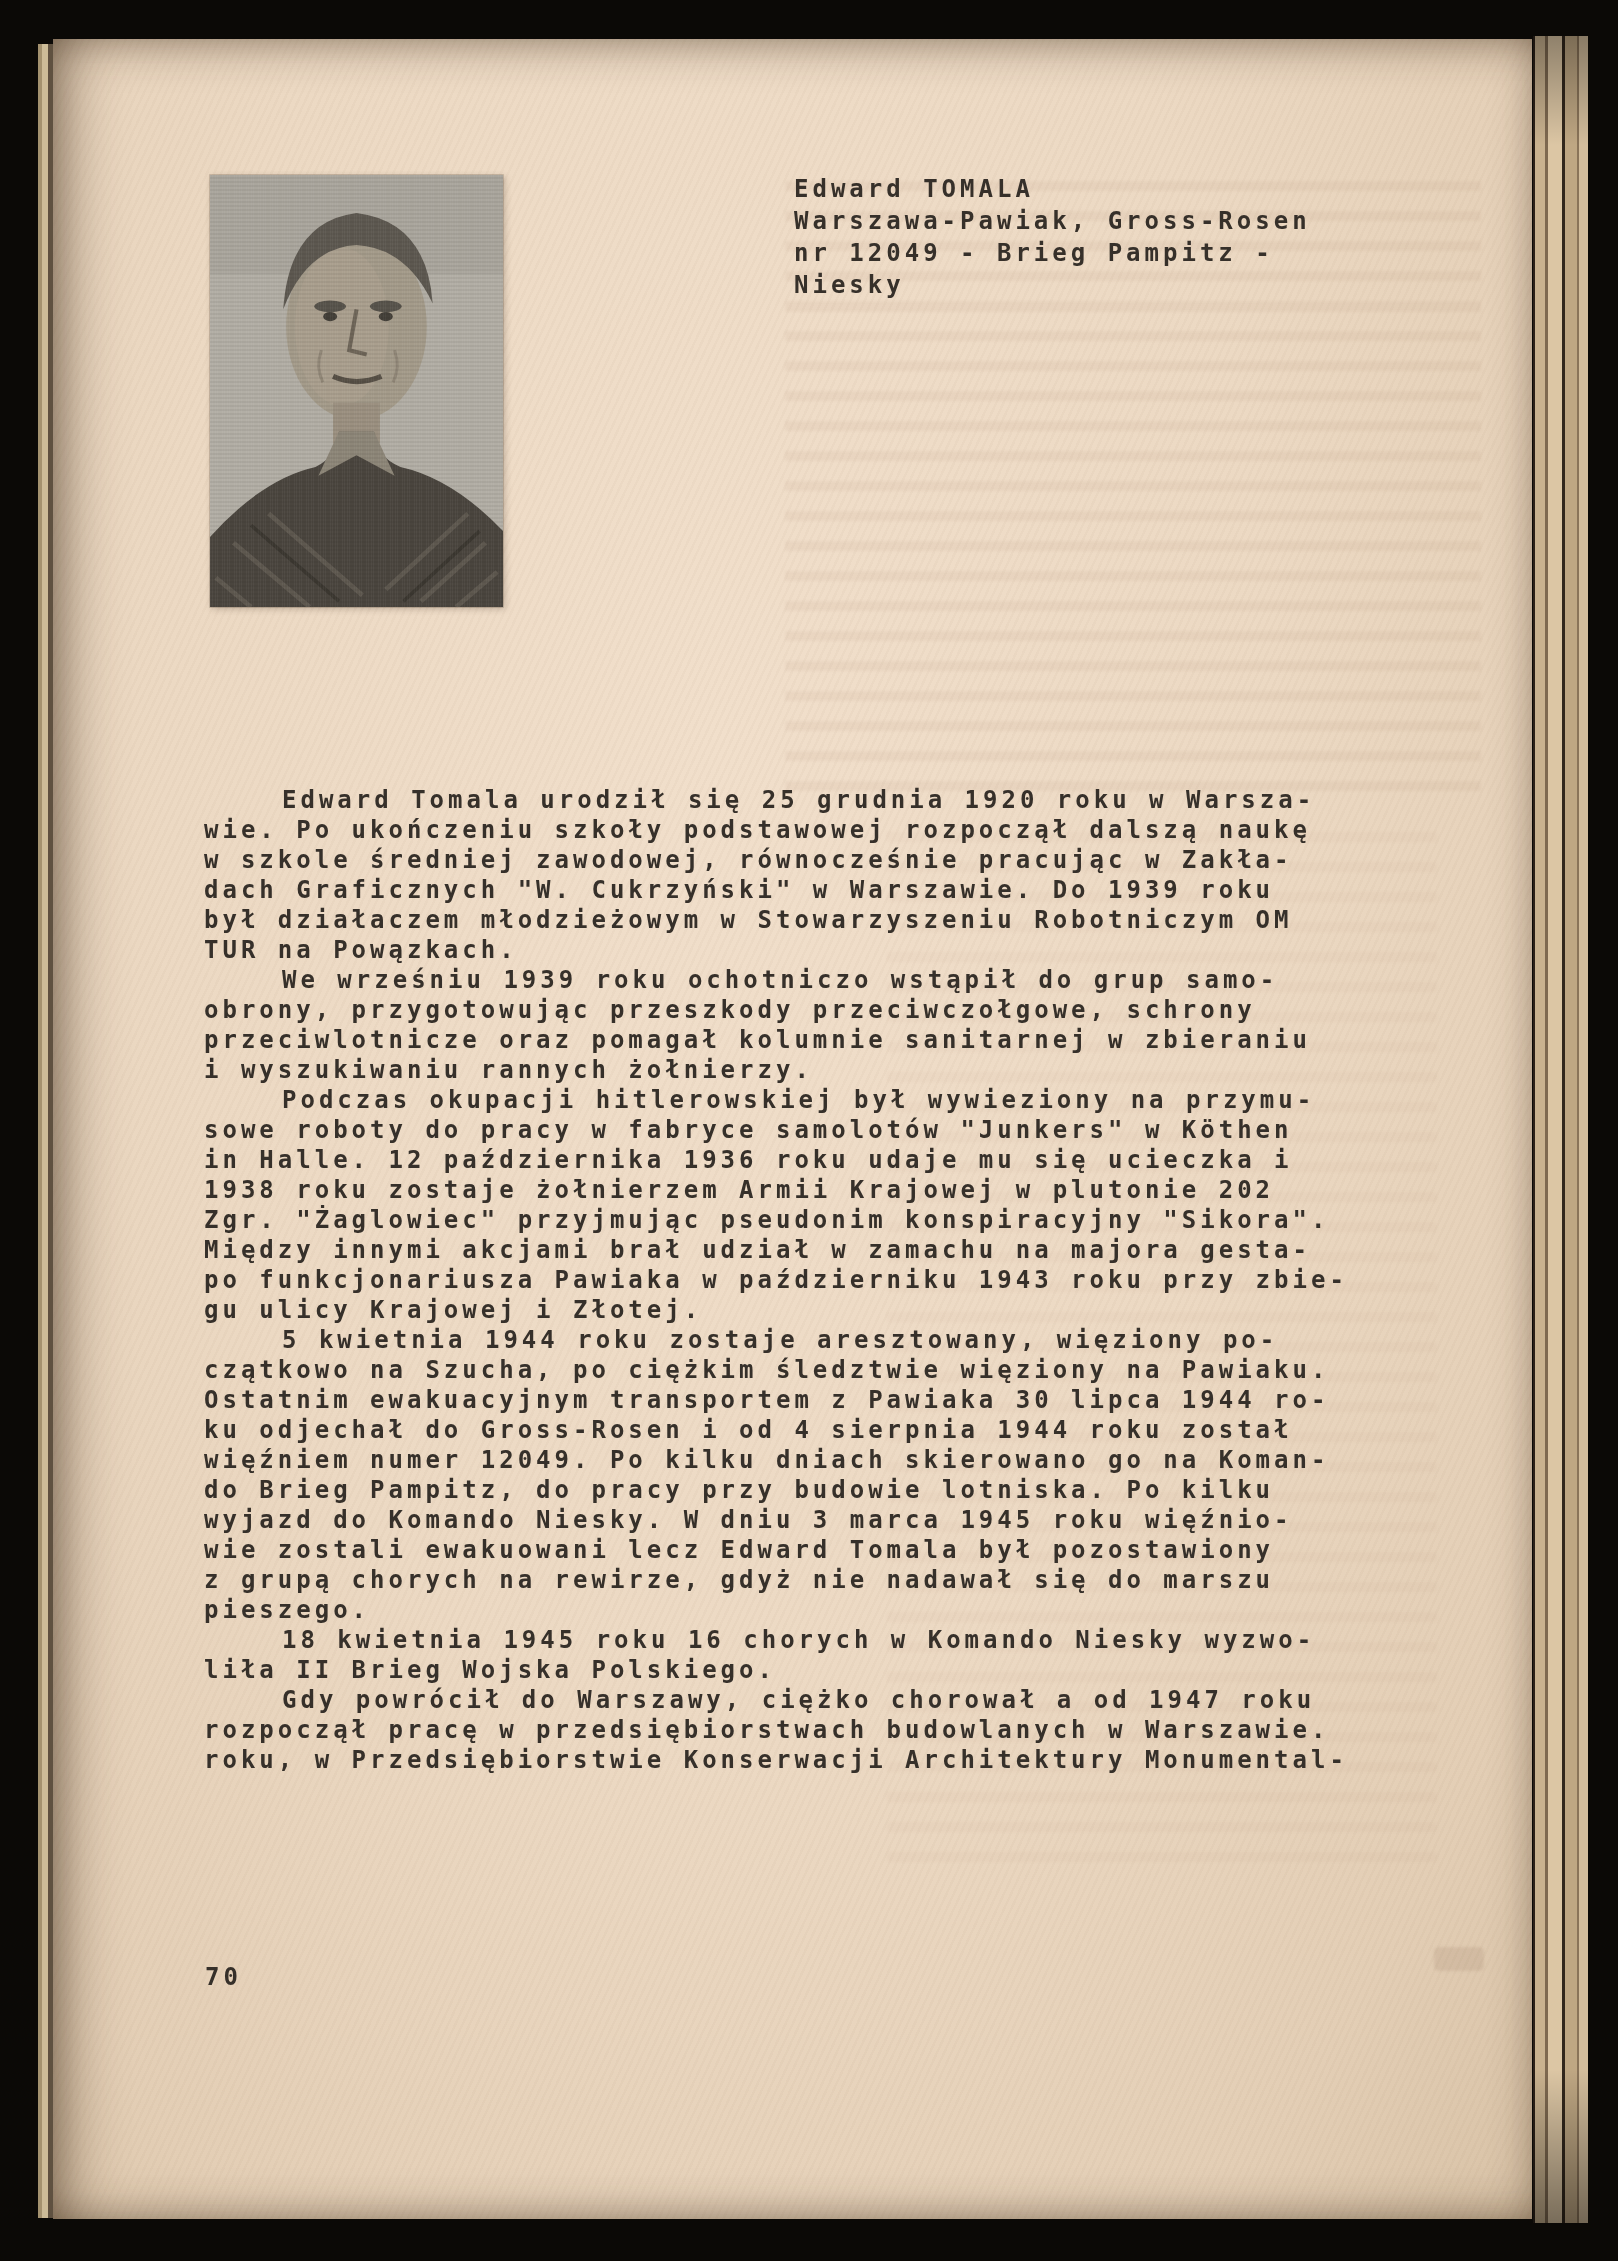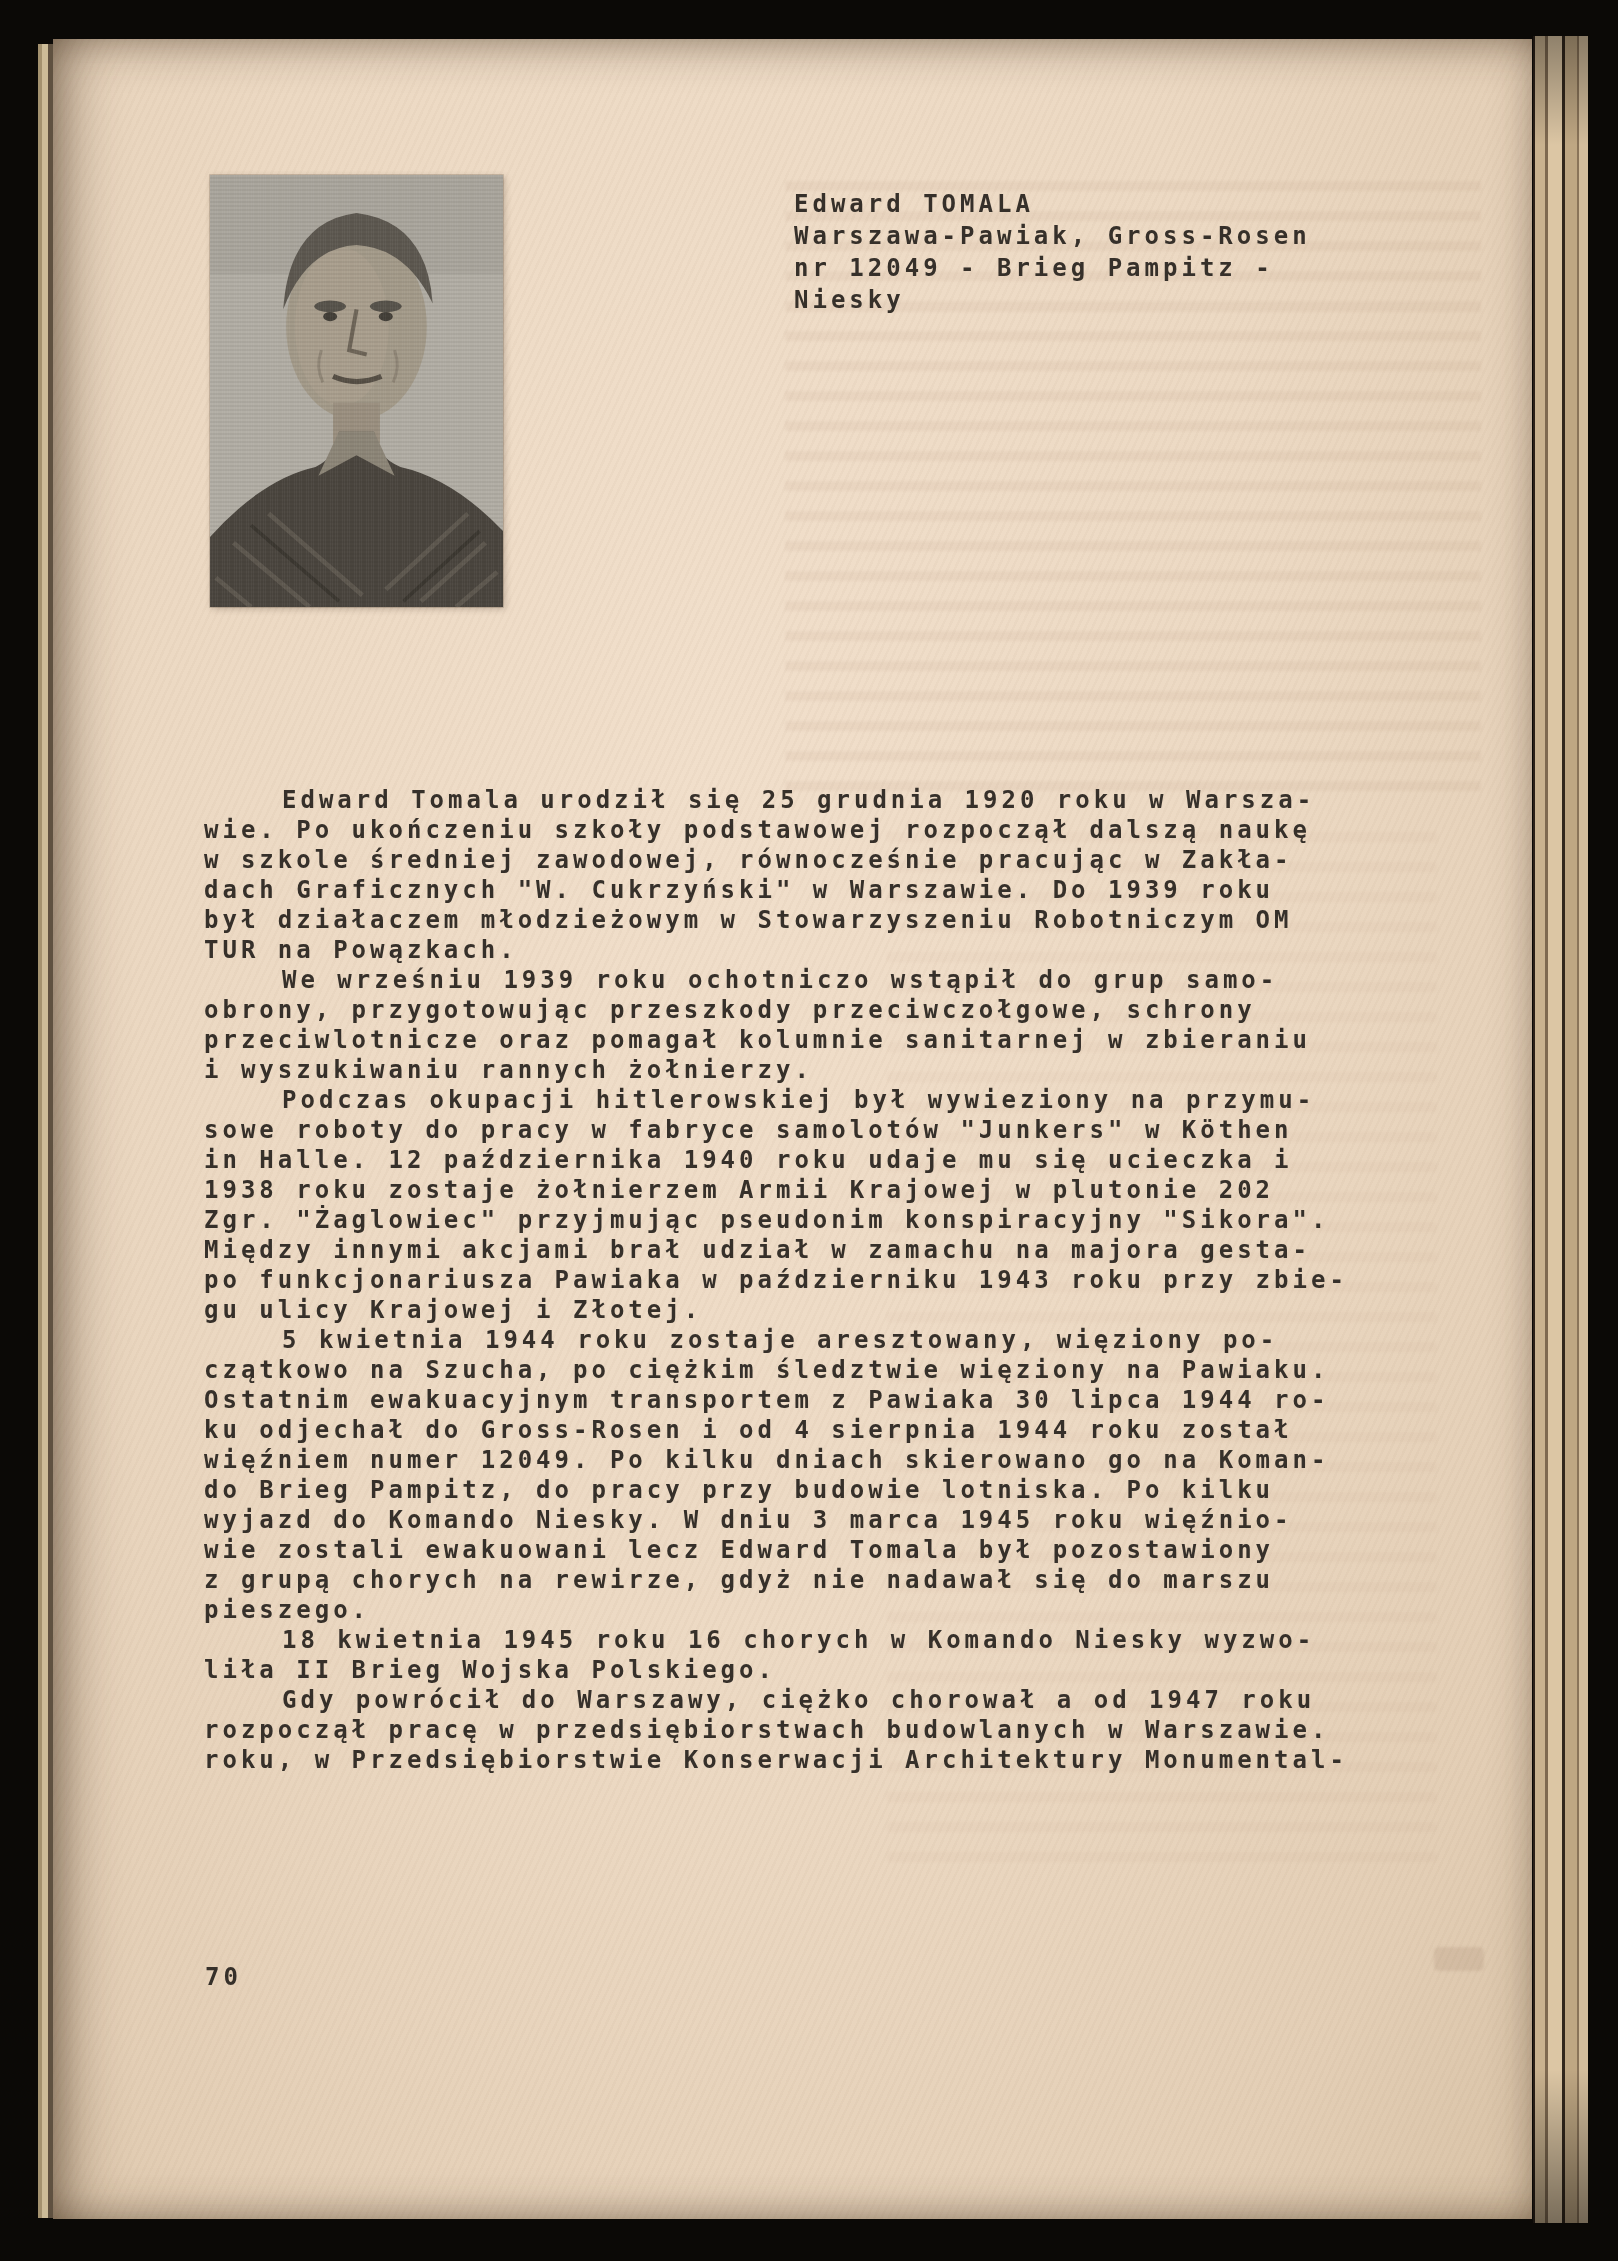--- a/index.html
+++ b/index.html
@@ -65,21 +65,21 @@
   }
 
   
   .hline, .line, .folio {
     color:#36302a;
     font-weight:bold;
     font-size:24px;
     letter-spacing:4px;
     white-space:pre;
   }
-  .header-block { position:absolute; left:741px; top:149px; }
+  .header-block { position:absolute; left:741px; top:134px; }
   .hline { line-height:32px; }
 
   .body-text { position:absolute; left:151px; top:746px; width:1198px; }
   .line { line-height:30px; }
   .line.indent { text-indent:78px; }
 
   .folio { position:absolute; left:152px; top:1923px; line-height:30px; }
 
   
   .fore-edge {
@@ -148,21 +148,21 @@
     <div class="line">był działaczem młodzieżowym w Stowarzyszeniu Robotniczym OM</div>
     <div class="line">TUR na Powązkach.</div>
 
     <div class="line indent">We wrześniu 1939 roku ochotniczo wstąpił do grup samo-</div>
     <div class="line">obrony, przygotowując przeszkody przeciwczołgowe, schrony</div>
     <div class="line">przeciwlotnicze oraz pomagał kolumnie sanitarnej w zbieraniu</div>
     <div class="line">i wyszukiwaniu rannych żołnierzy.</div>
 
     <div class="line indent">Podczas okupacji hitlerowskiej był wywieziony na przymu-</div>
     <div class="line">sowe roboty do pracy w fabryce samolotów "Junkers" w Köthen</div>
-    <div class="line">in Halle. 12 października 1940 roku udaje mu się ucieczka i</div>
+    <div class="line">in Halle. 12 października 1936 roku udaje mu się ucieczka i</div>
     <div class="line">1938 roku zostaje żołnierzem Armii Krajowej w plutonie 202</div>
     <div class="line">Zgr. "Żaglowiec" przyjmując pseudonim konspiracyjny "Sikora".</div>
     <div class="line">Między innymi akcjami brał udział w zamachu na majora gesta-</div>
     <div class="line">po funkcjonariusza Pawiaka w październiku 1943 roku przy zbie-</div>
     <div class="line">gu ulicy Krajowej i Złotej.</div>
 
     <div class="line indent">5 kwietnia 1944 roku zostaje aresztowany, więziony po-</div>
     <div class="line">czątkowo na Szucha, po ciężkim śledztwie więziony na Pawiaku.</div>
     <div class="line">Ostatnim ewakuacyjnym transportem z Pawiaka 30 lipca 1944 ro-</div>
     <div class="line">ku odjechał do Gross-Rosen i od 4 sierpnia 1944 roku został</div>

